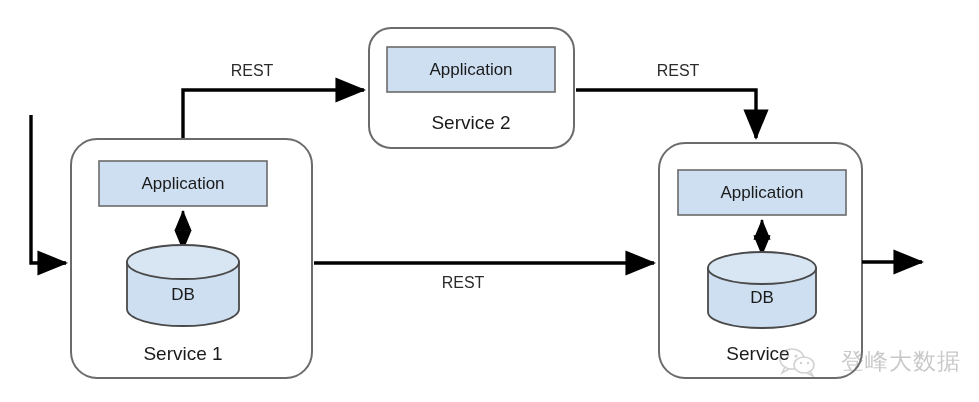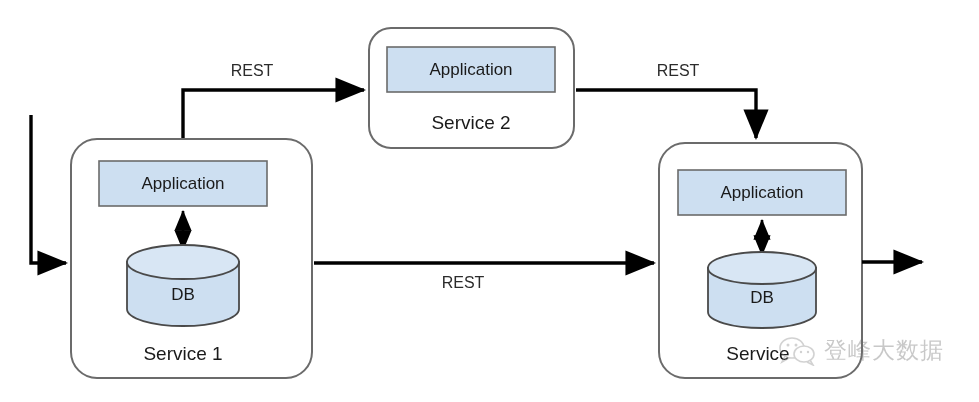--- a/index.html
+++ b/index.html
@@ -70,24 +70,24 @@
     fill: none;
   }
   .flow-thin {
     stroke: #000000;
     stroke-width: 2.6;
     fill: none;
   }
   .watermark {
     position: absolute;
     left: 778px;
-    top: 335px;
+    top: 346px;
     display: flex;
     align-items: center;
-    gap: 6px;
+    gap: 23px;
     opacity: 0.38;
     pointer-events: none;
   }
   .wm-text {
     font-family: "Liberation Sans", sans-serif;
     font-size: 23px;
     color: #707070;
     letter-spacing: 1px;
     white-space: nowrap;
   }

